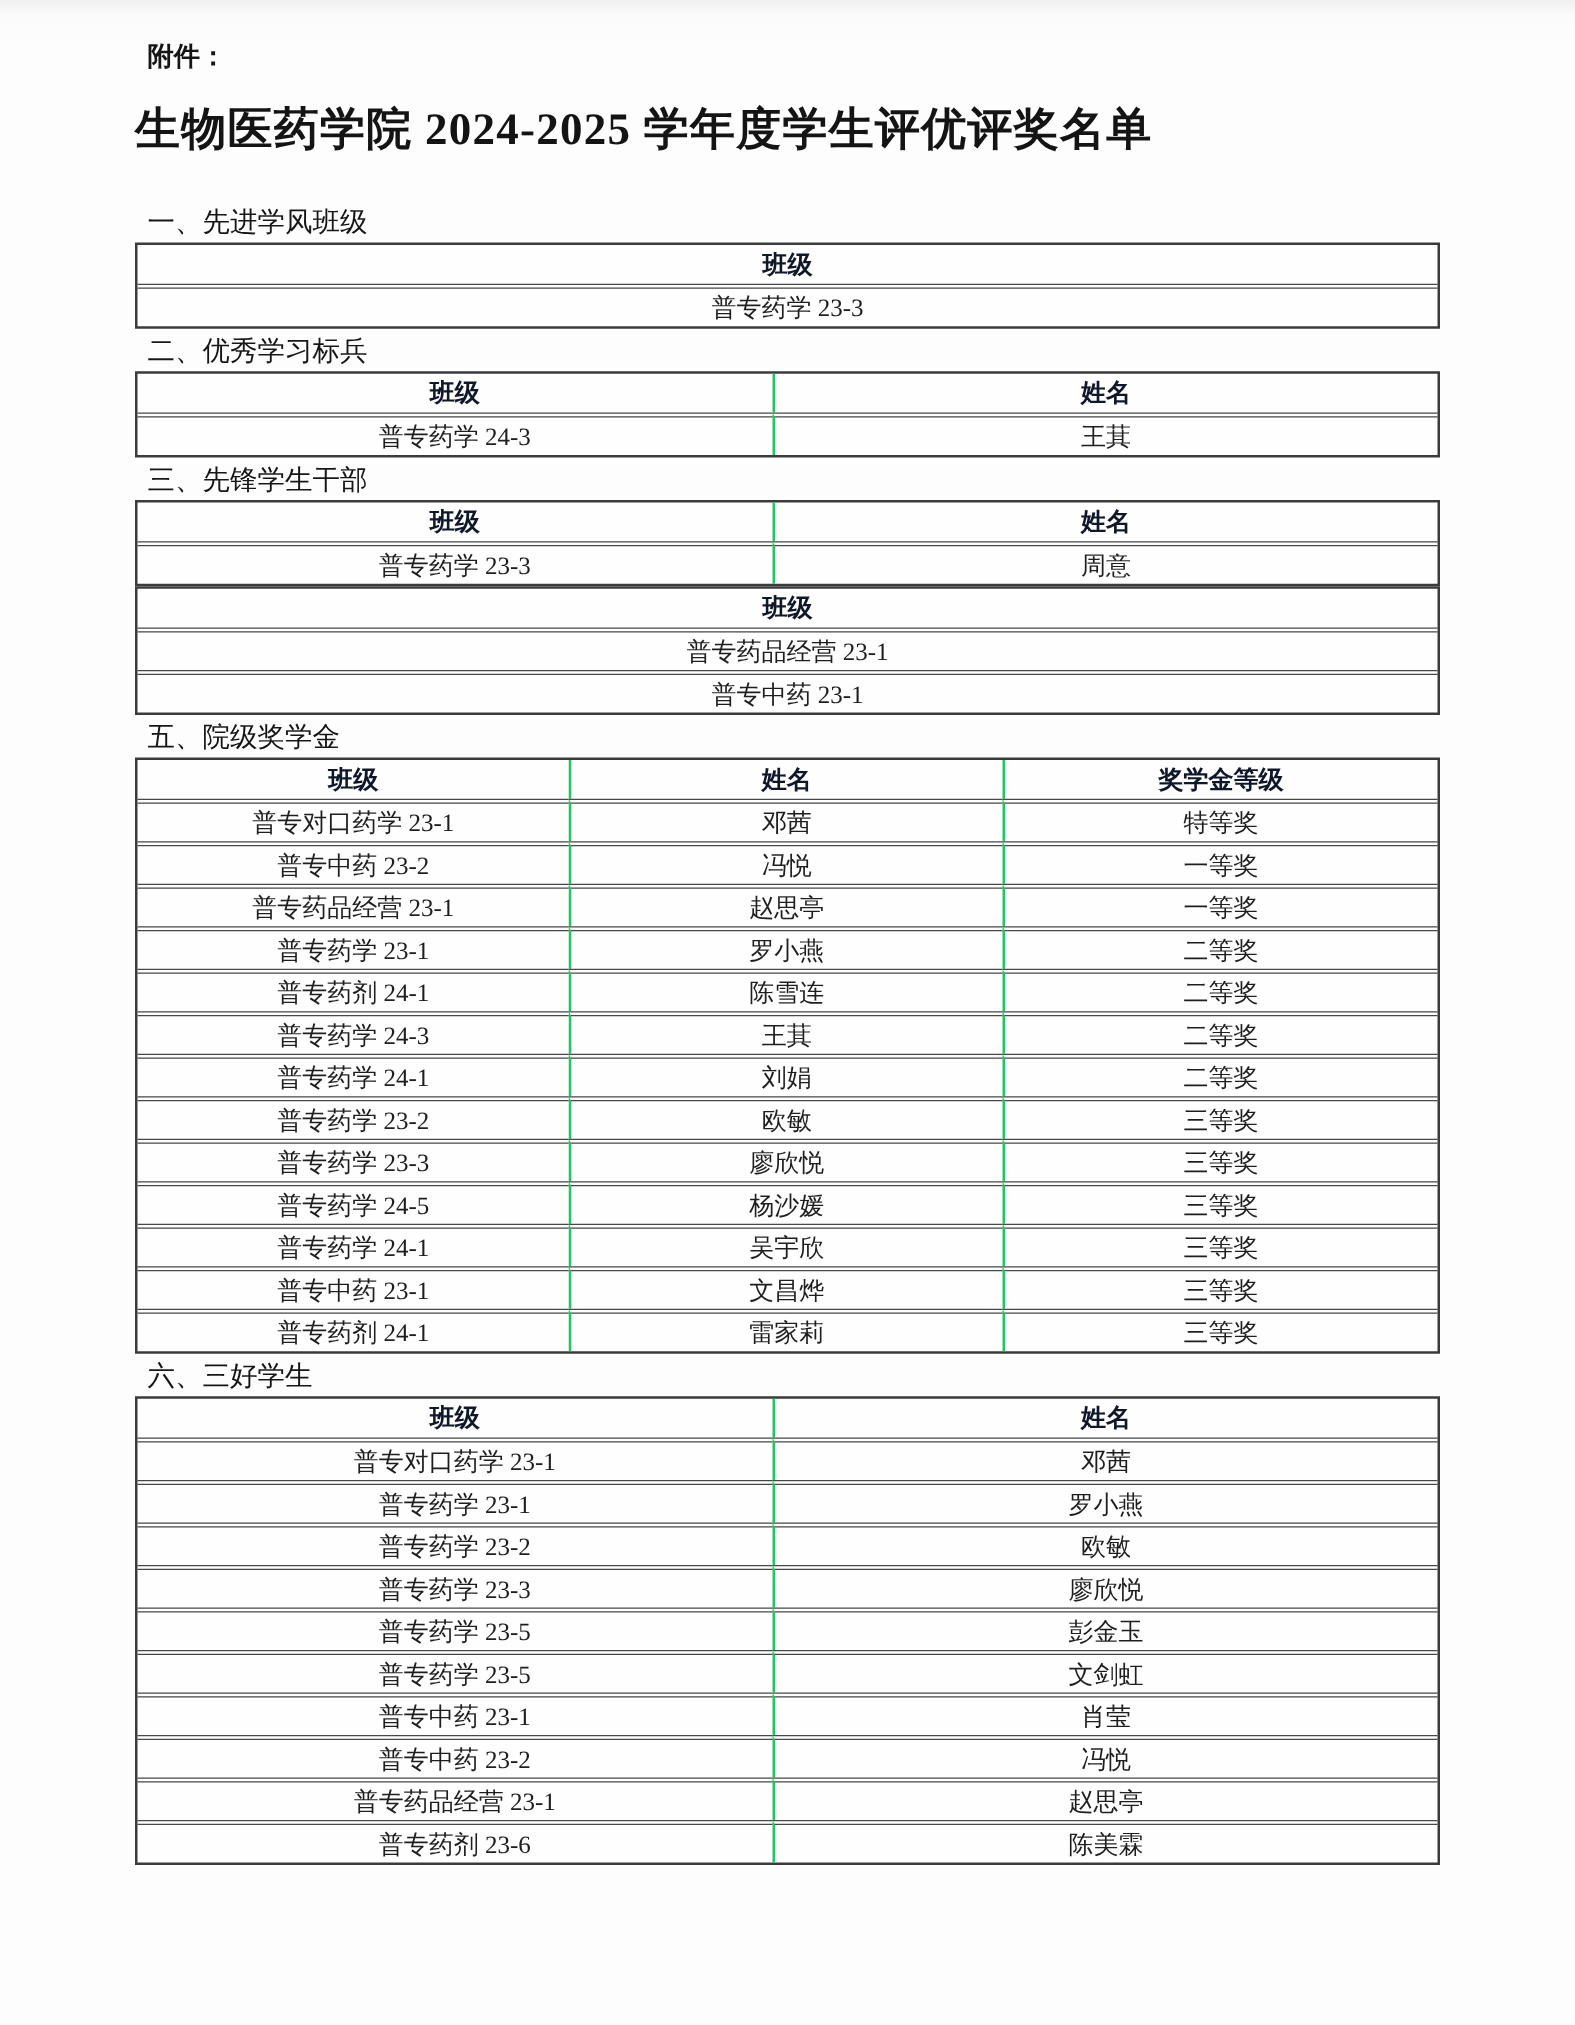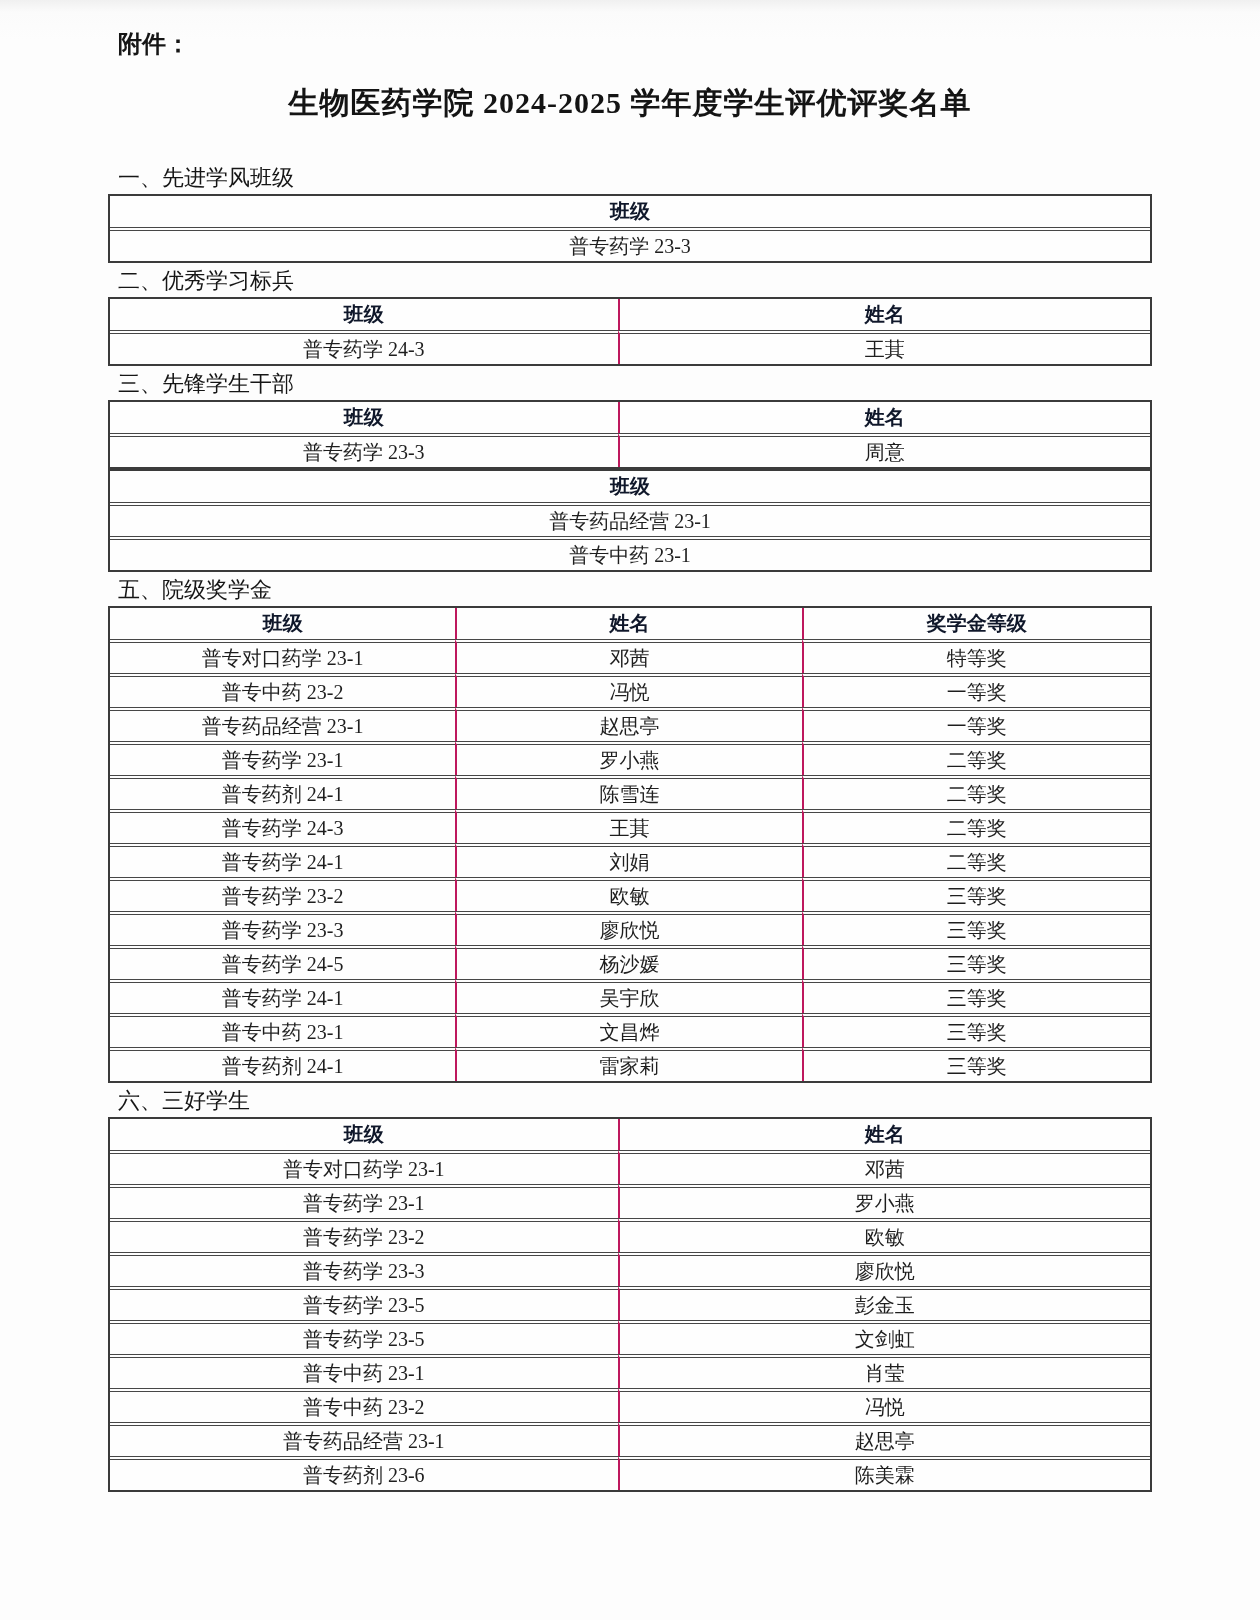--- a/index.html
+++ b/index.html
@@ -9,32 +9,32 @@
     height: 1620px;
     margin: 0 auto;
     box-sizing: border-box;
     padding: 34px 108px 0 108px;
     background: linear-gradient(180deg, #f0f0f0 0px, #fbfbfb 12px, #fdfdfd 40px, #fdfdfd 100%);
     color: #1a1a1a;
     font-family: "Liberation Serif", "DejaVu Serif", serif;
     overflow: hidden;
   }
   .attachment {
-    font-family: Liberation Mono, monospace;
+    font-family: Liberation Sans, sans-serif;
     font-weight: bold;
-    font-size: 24px;
+    font-size: 21px;
     line-height: 24px;
     padding-left: 10px;
     color: #161616;
   }
   .doc-title {
     margin-top: 26px;
     margin-bottom: 44px;
-    text-align: center;
-    font-size: 30px;
+    text-align: left;
+    font-size: 36px;
     line-height: 38px;
     font-weight: bold;
     letter-spacing: 1px;
     color: #141414;
   }
   .section-heading {
     font-family: "Liberation Sans", "DejaVu Sans", sans-serif;
     font-weight: normal;
     font-size: 22px;
     line-height: 24px;
@@ -64,21 +64,21 @@
     font-weight: bold;
     height: 31px;
     color: #0f172a;
   }
   table.award-table td {
     height: 30px;
     border-top: 4px double #474747;
   }
   table.award-table th + th,
   table.award-table td + td {
-    border-left: 2px solid #be185d;
+    border-left: 2px solid #22c55e;
     margin-left: 26px;
   }
   
   table.cols-2 col:nth-child(1) { width: 48.8%; }
   table.cols-2 col:nth-child(2) { width: 51.2%; }
   table.cols-3 col:nth-child(1) { width: 33.2%; }
   table.cols-3 col:nth-child(2) { width: 33.3%; }
   table.cols-3 col:nth-child(3) { width: 33.5%; }
 </style>
 </head>

